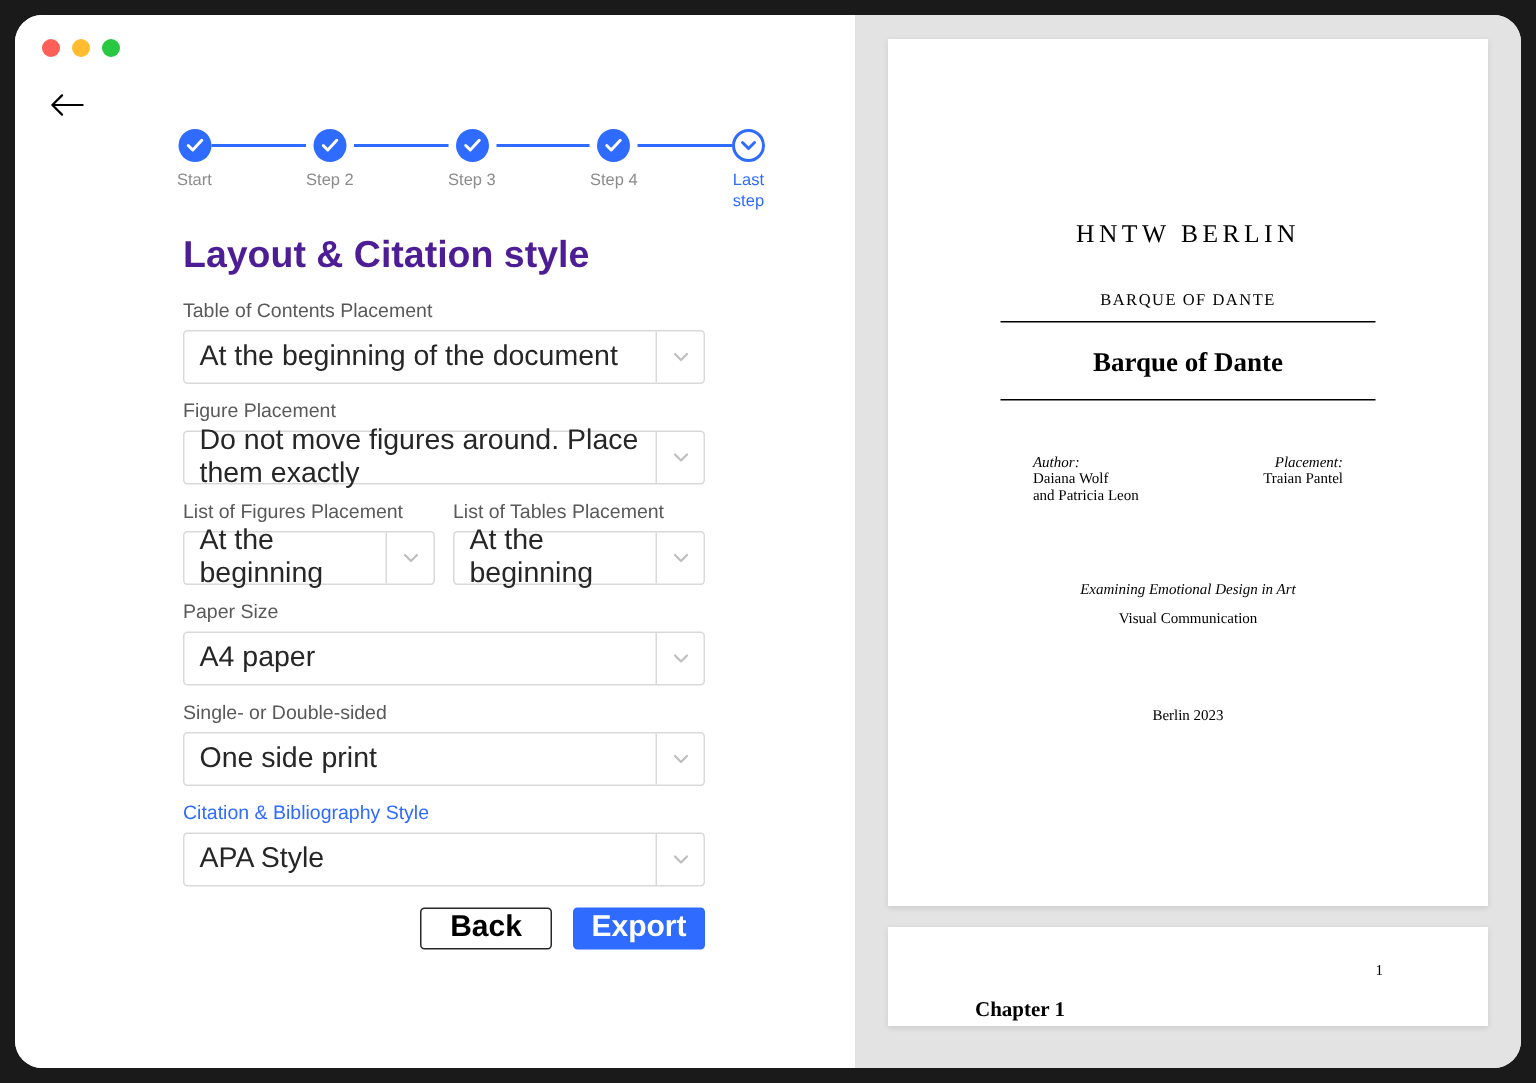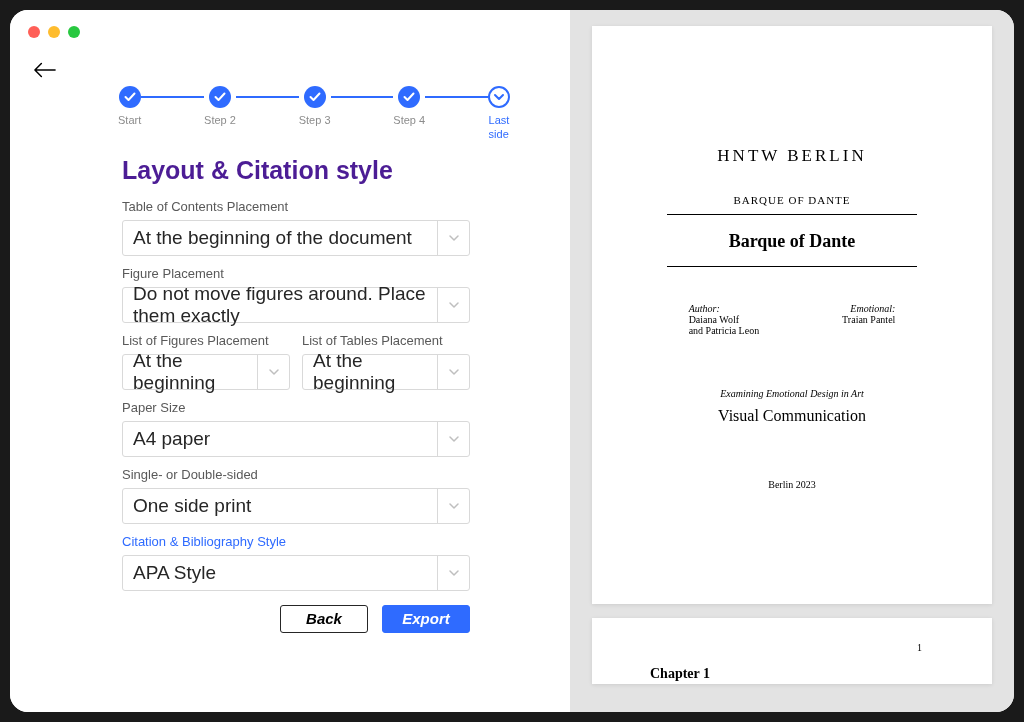--- a/index.html
+++ b/index.html
@@ -125,27 +125,26 @@
     .button-row {
       display: flex;
       justify-content: flex-end;
       gap: 14px;
       margin-top: 14px;
     }
     .btn {
       height: 28px;
       min-width: 88px;
       border-radius: 3px;
-      font-size: 15px;
+      font-size: 20px;
       font-weight: 600;
       display: flex;
       align-items: center;
       justify-content: center;
       cursor: pointer;
-      font-style: italic;
     }
     .btn.secondary {
       background: #fff;
       border: 1px solid #262626;
       color: #000;
     }
     .btn.primary {
       background: #2f6bff;
       color: #fff;
       border: 1px solid #2f6bff;
@@ -179,21 +178,21 @@
       display: flex;
       justify-content: space-between;
       width: 68%;
       margin: 36px auto 0;
       font-size: 10px;
     }
     .meta-col { max-width: 140px; }
     .meta-col .lab { font-style: italic; }
     .meta-col.right { text-align: right; }
     .subtitle { text-align: center; font-style: italic; font-size: 10px; margin-top: 52px; }
-    .program { text-align: center; font-size: 16px; margin-top: 8px; }
+    .program { text-align: center; font-size: 10px; margin-top: 8px; }
     .cityyear { text-align: center; font-size: 10px; margin-top: 54px; }
     .page2 {
       height: 66px;
       padding: 24px 58px 0;
     }
     .pagenum { position: absolute; top: 24px; right: 70px; font-size: 10px; }
     .chapter { font-weight: 700; font-size: 14px; margin-top: 24px; }
   </style>
 </head>
 <body>
@@ -250,21 +249,21 @@
         <div class="step-label">Step 4</div>
       </div>
       <div class="connector"></div>
       <div class="step-group">
         <div class="step-circle current">
           <svg width="12" height="10" viewBox="0 0 12 10">
               <path d="M2 3 L6 7 L10 3" stroke="#2f6bff" stroke-width="2" fill="none" stroke-linecap="round" stroke-linejoin="round"></path>
             </svg>
         </div>
         <div class="step-label current" style="white-space:pre">Last
-side</div>
+step</div>
       </div>
     </div>
 
     <div class="content">
       <div class="title">Layout &amp; Citation style</div>
 
       <div class="field">
         <div class="field-label">Table of Contents Placement</div>
         <div class="select">
           <span>At the beginning of the document</span>
@@ -364,21 +363,21 @@
       <div class="hr"></div>
       <div class="doc-title">Barque of Dante</div>
       <div class="hr"></div>
       <div class="meta-row">
         <div class="meta-col">
           <div class="lab">Author:</div>
           <div style="white-space:pre">Daiana Wolf
 and Patricia Leon</div>
         </div>
         <div class="meta-col right">
-          <div class="lab">Emotional:</div>
+          <div class="lab">Placement:</div>
           <div>Traian Pantel</div>
         </div>
       </div>
       <div class="subtitle">Examining Emotional Design in Art</div>
       <div class="program">Visual Communication</div>
       <div class="cityyear">Berlin 2023</div>
     </div>
     <div class="page page2">
       <div class="pagenum">1</div>
       <div class="chapter">Chapter 1</div>

